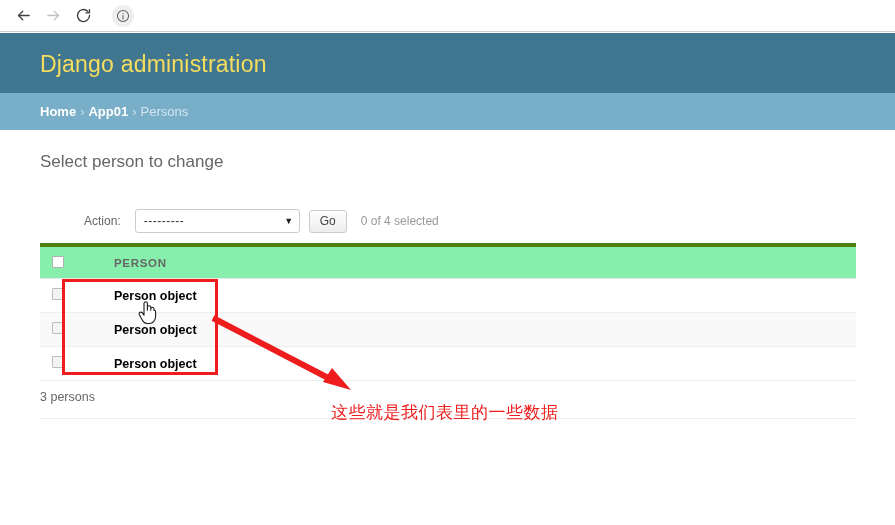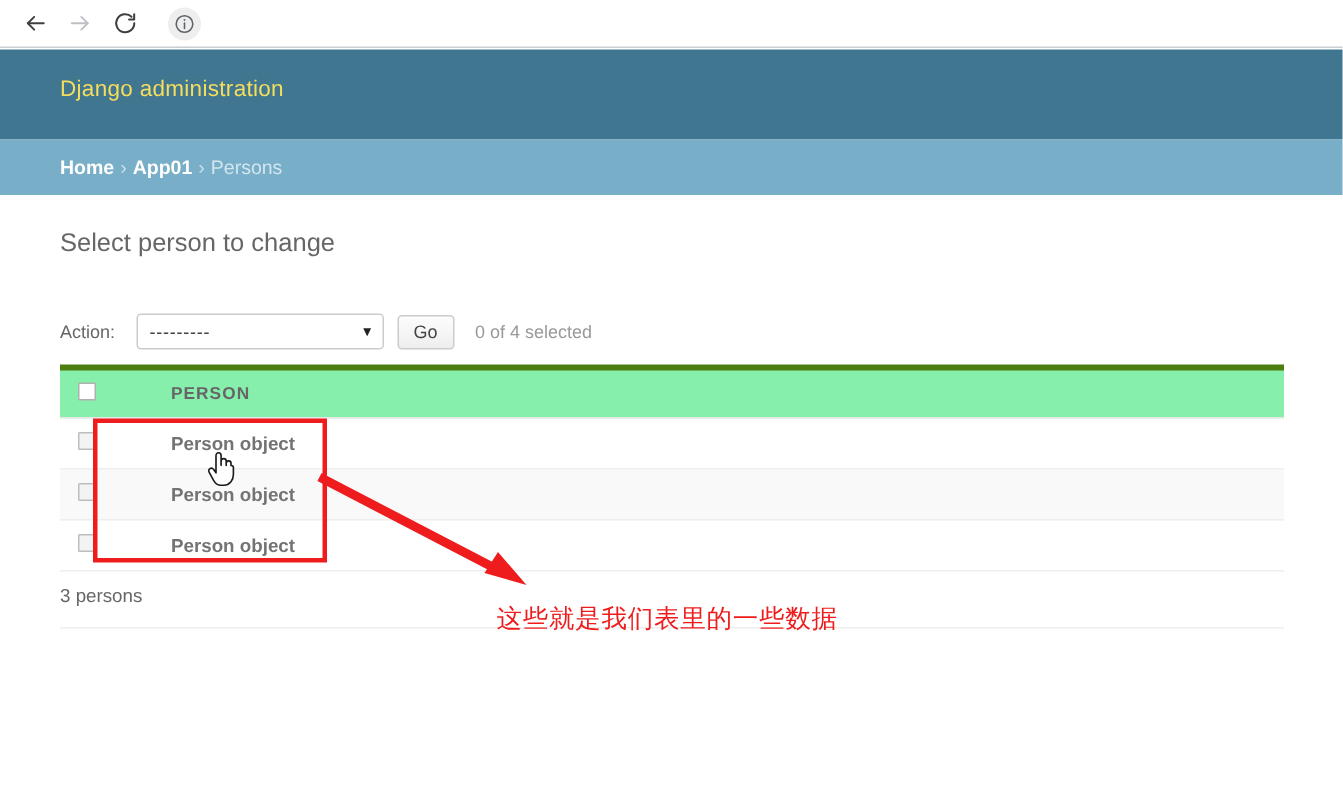--- a/index.html
+++ b/index.html
@@ -73,21 +73,21 @@
     top: 33px; left: 0;
     width: 895px;
     height: 60px;
     background: #417690;
     box-sizing: border-box;
   }
   .dj-title {
     position: absolute;
     left: 40px;
     top: 18px;
-    font-size: 15px;
+    font-size: 23px;
     font-weight: 300;
     color: #f5dd5d;
     letter-spacing: 0.2px;
     white-space: nowrap;
   }
 
   .dj-breadcrumb {
     position: absolute;
     top: 93px; left: 0;
     width: 895px;
@@ -140,20 +140,21 @@
     left: 40px;
     top: 78px;
     display: flex;
     align-items: center;
     height: 26px;
   }
   .action-label {
     font-size: 12px;
     color: #666666;
     margin-right: 14px;
+    margin-left: 44px;
   }
   .action-select {
     width: 165px;
     height: 24px;
     border: 1px solid #cccccc;
     border-radius: 3px;
     background: #ffffff;
     display: flex;
     align-items: center;
     justify-content: space-between;
@@ -215,21 +216,21 @@
   .results td {
     padding: 0;
     height: 33px;
     vertical-align: middle;
     border-bottom: 1px solid #eeeeee;
   }
   .results tbody tr.odd { background: #ffffff; }
   .results tbody tr.even { background: #f9f9f9; }
   .cell-check { width: 34px; padding-left: 12px !important; }
   .row-link {
-    color: #737373;
+    color: #000000;
     font-weight: bold;
     text-decoration: none;
     font-size: 12.5px;
   }
   .cell-obj { padding-left: 28px !important; }
 
   .cbox {
     width: 12px;
     height: 12px;
     border: 1px solid #bdbdbd;

